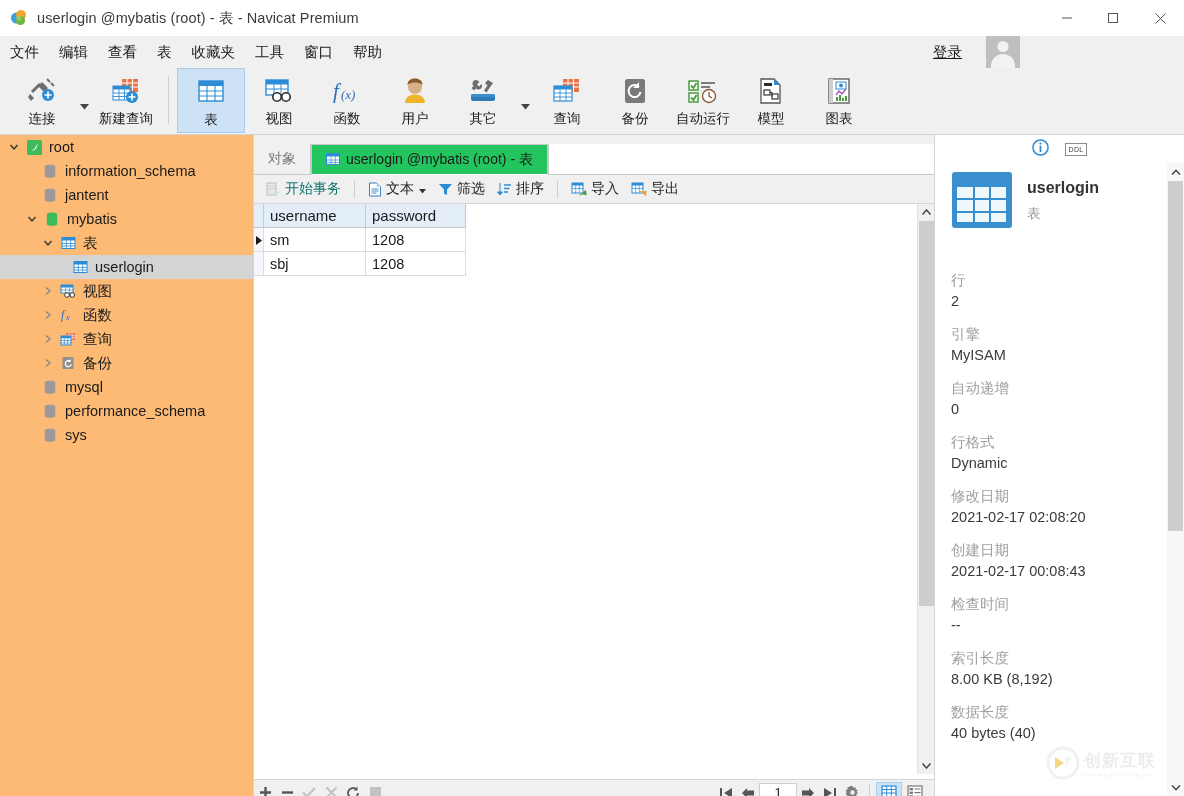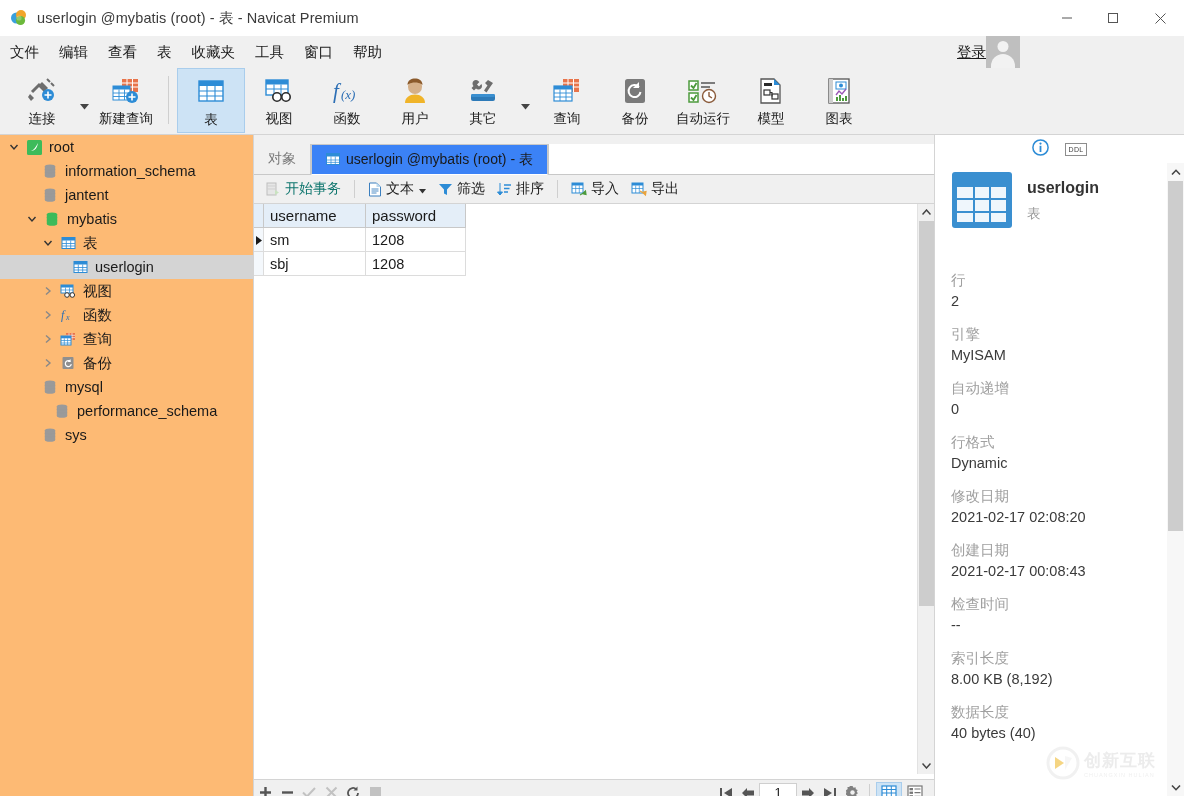--- a/index.html
+++ b/index.html
@@ -34,21 +34,21 @@
   
   .menubar {
     position: absolute; top: 36px; left: 0; width: 1020px; height: 32px;
     background: #f0f0f0; display: flex; align-items: center;
   }
   .menuitem {
     font-size: 14.5px; color: #1a1a1a; padding: 3px 10px; white-space: nowrap;
   }
   .menubar .spacer { flex: 1; }
   .login-link {
-    font-size: 14.5px; color: #1a1a1a; text-decoration: underline; margin-right: 0;
+    font-size: 14.5px; color: #1a1a1a; text-decoration: underline; margin-right: 24px;
   }
   .avatar {
     width: 34px; height: 32px; background: #bfbfbf; position: relative; overflow: hidden; flex:none;
   }
   .avatar::before {
     content: ""; position: absolute; left: 50%; top: 5px; width: 11px; height: 11px;
     background: #f2f2f2; border-radius: 50%; transform: translateX(-50%);
   }
   .avatar::after {
     content: ""; position: absolute; left: 50%; top: 18px; width: 24px; height: 20px;
@@ -94,21 +94,21 @@
   }
   .tabstrip {
     height: 31px; background: #f0f0f0; display: flex; align-items: stretch;
     border-bottom: 1px solid #c8c8c8;
   }
   .tab {
     display: flex; align-items: center; padding: 0 14px; font-size: 14px; color: #777;
     background: #f0f0f0; border-right: 1px solid #c8c8c8;
   }
   .tab.active {
-    background: #3b82f6; color: #1a1a1a; border-top: 1px solid #c8c8c8;
+    background: #22c55e; color: #1a1a1a; border-top: 1px solid #c8c8c8;
     border-left: 1px solid #c8c8c8; border-bottom: 1px solid #ffffff; margin-bottom: -1px;
   }
   .tab .tabico { margin-right: 6px; display: flex; }
   .tabfill { flex: 1; background: #ffffff; border-bottom: 1px solid #c8c8c8; margin-bottom:-1px;
              border-left: 1px solid #c8c8c8; }
 
   .gridbar {
     height: 29px; background: #f0f0f0; border-bottom: 1px solid #d4d4d4;
     display: flex; align-items: center; padding-left: 6px;
   }
@@ -588,21 +588,21 @@
               <rect x="1.8" y="5.6" width="10.4" height="3"></rect>
               <ellipse cx="7" cy="8.7" rx="5.2" ry="2"></ellipse>
               <rect x="1.8" y="8.7" width="10.4" height="3"></rect>
               <ellipse cx="7" cy="11.8" rx="5.2" ry="2"></ellipse>
             </g>
           </svg>
       </span>
       <span>mysql</span>
     </div>
 
-    <div class="treerow" style="padding-left:52px">
+    <div class="treerow" style="padding-left:40px">
       <span class="tico">
         <svg width="14" height="15" viewBox="0 0 14 15">
             <g fill="#9a9a9a">
               <ellipse cx="7" cy="2.5" rx="5.2" ry="2"></ellipse>
               <rect x="1.8" y="2.5" width="10.4" height="3"></rect>
               <ellipse cx="7" cy="5.6" rx="5.2" ry="2"></ellipse>
               <rect x="1.8" y="5.6" width="10.4" height="3"></rect>
               <ellipse cx="7" cy="8.7" rx="5.2" ry="2"></ellipse>
               <rect x="1.8" y="8.7" width="10.4" height="3"></rect>
               <ellipse cx="7" cy="11.8" rx="5.2" ry="2"></ellipse>

